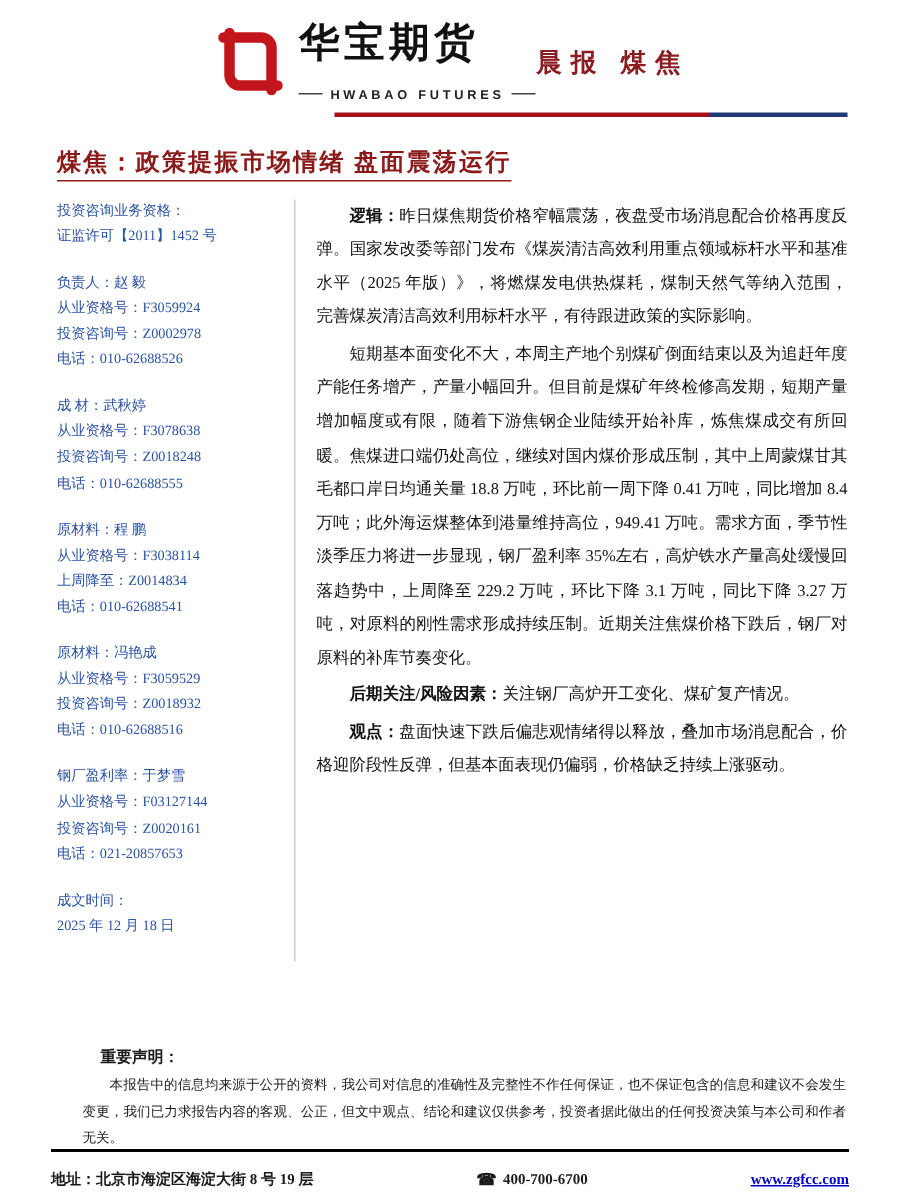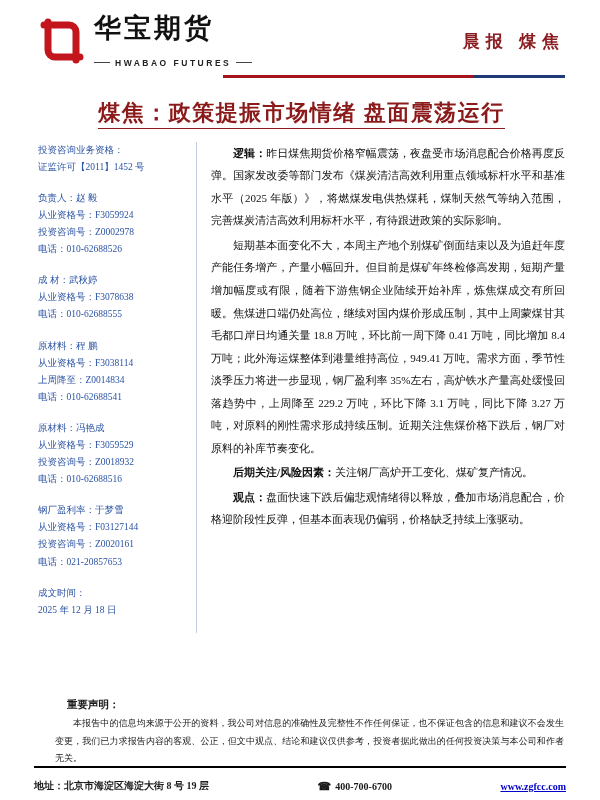--- a/index.html
+++ b/index.html
@@ -8,21 +8,21 @@
     width: 600px; height: 800px;
     box-sizing: border-box;
     background: #ffffff;
     font-family: "Liberation Serif", "DejaVu Serif", serif;
     color: #1a1a1a;
     padding: 14px 35px 0 38px;
     overflow: hidden;
   }
 
   
-  .header { display: flex; justify-content: space-between; align-items: flex-start; }
+  .header { display: flex; justify-content: center; align-items: flex-start; }
   .brand { display: flex; align-items: center; gap: 8px; }
   .logo-box { width: 48px; height: 48px; flex-shrink: 0; }
   .brand-cn {
     font-size: 27px; font-weight: 900; letter-spacing: 3px; color: #111;
     line-height: 1.1;
   }
   .brand-en-row { display: flex; align-items: center; gap: 5px; margin-top: 14px; }
   .hline { display: inline-block; width: 16px; height: 1px; background: #444; }
   .brand-en {
     font-family: "Liberation Sans", "DejaVu Sans", sans-serif;
@@ -34,22 +34,21 @@
     letter-spacing: 6px;
   }
   .header-rule {
     width: 342px; height: 3px; margin: 7px 0 0 auto;
     background: linear-gradient(to right, #a6131c 0%, #a6131c 73%, #203a76 73%, #203a76 100%);
   }
 
   
   .title {
     margin: 20px 0 6px 0;
-    text-align: center;
-    font-size: 22px; font-weight: bold; color: #8b1a1a;
+    font-size: 16px; font-weight: bold; color: #8b1a1a;
     letter-spacing: 1.5px;
   }
   .title span { border-bottom: 1px solid #8b1a1a; padding-bottom: 3px; }
 
   
   .columns { display: flex; margin-top: 14px; }
   .sidebar {
     width: 150px; flex-shrink: 0;
     color: #2a52a2;
     font-size: 9.5px; line-height: 1.8;
@@ -129,20 +128,21 @@
       <div class="side-block">
         <div class="side-line">负责人：赵 毅</div>
         <div class="side-line">从业资格号：F3059924</div>
         <div class="side-line">投资咨询号：Z0002978</div>
         <div class="side-line">电话：010-62688526</div>
       </div>
 
       <div class="side-block">
         <div class="side-line">成 材：武秋婷</div>
         <div class="side-line">从业资格号：F3078638</div>
+        <div class="side-line">投资咨询号：Z0018248</div>
         <div class="side-line">电话：010-62688555</div>
       </div>
 
       <div class="side-block">
         <div class="side-line">原材料：程 鹏</div>
         <div class="side-line">从业资格号：F3038114</div>
         <div class="side-line">上周降至：Z0014834</div>
         <div class="side-line">电话：010-62688541</div>
       </div>
 

